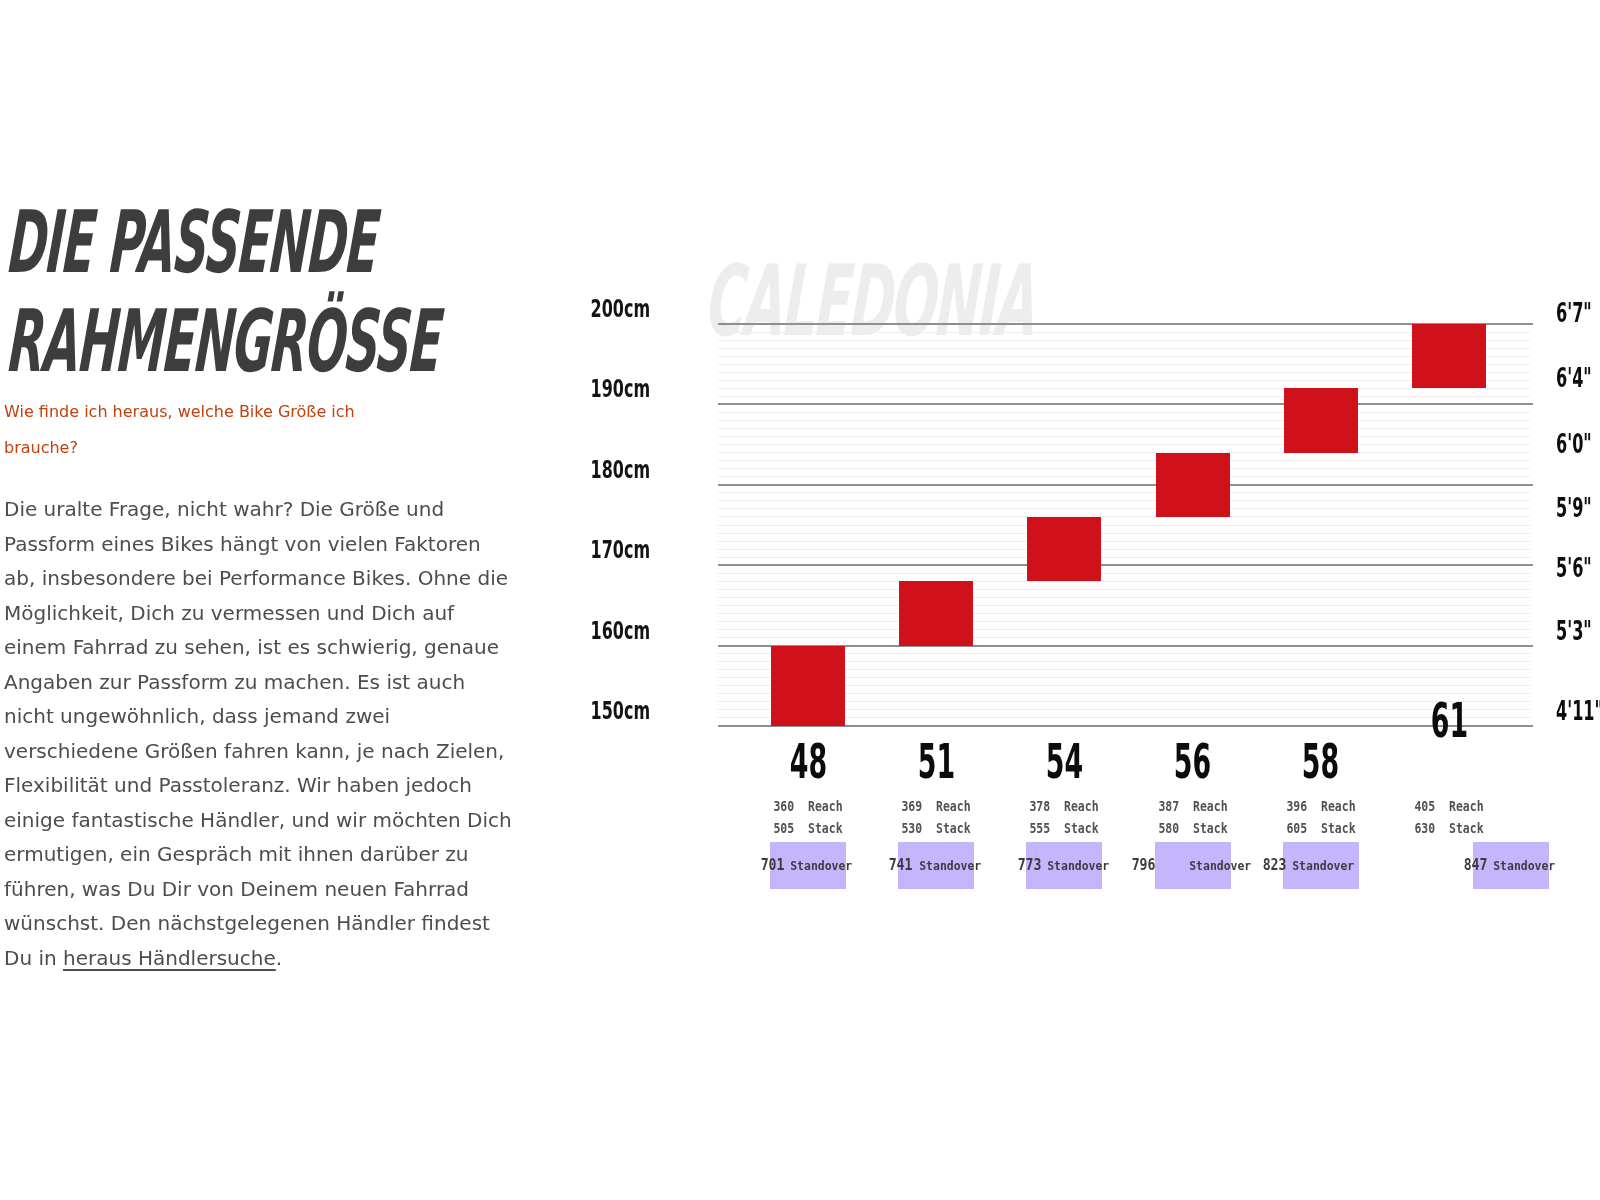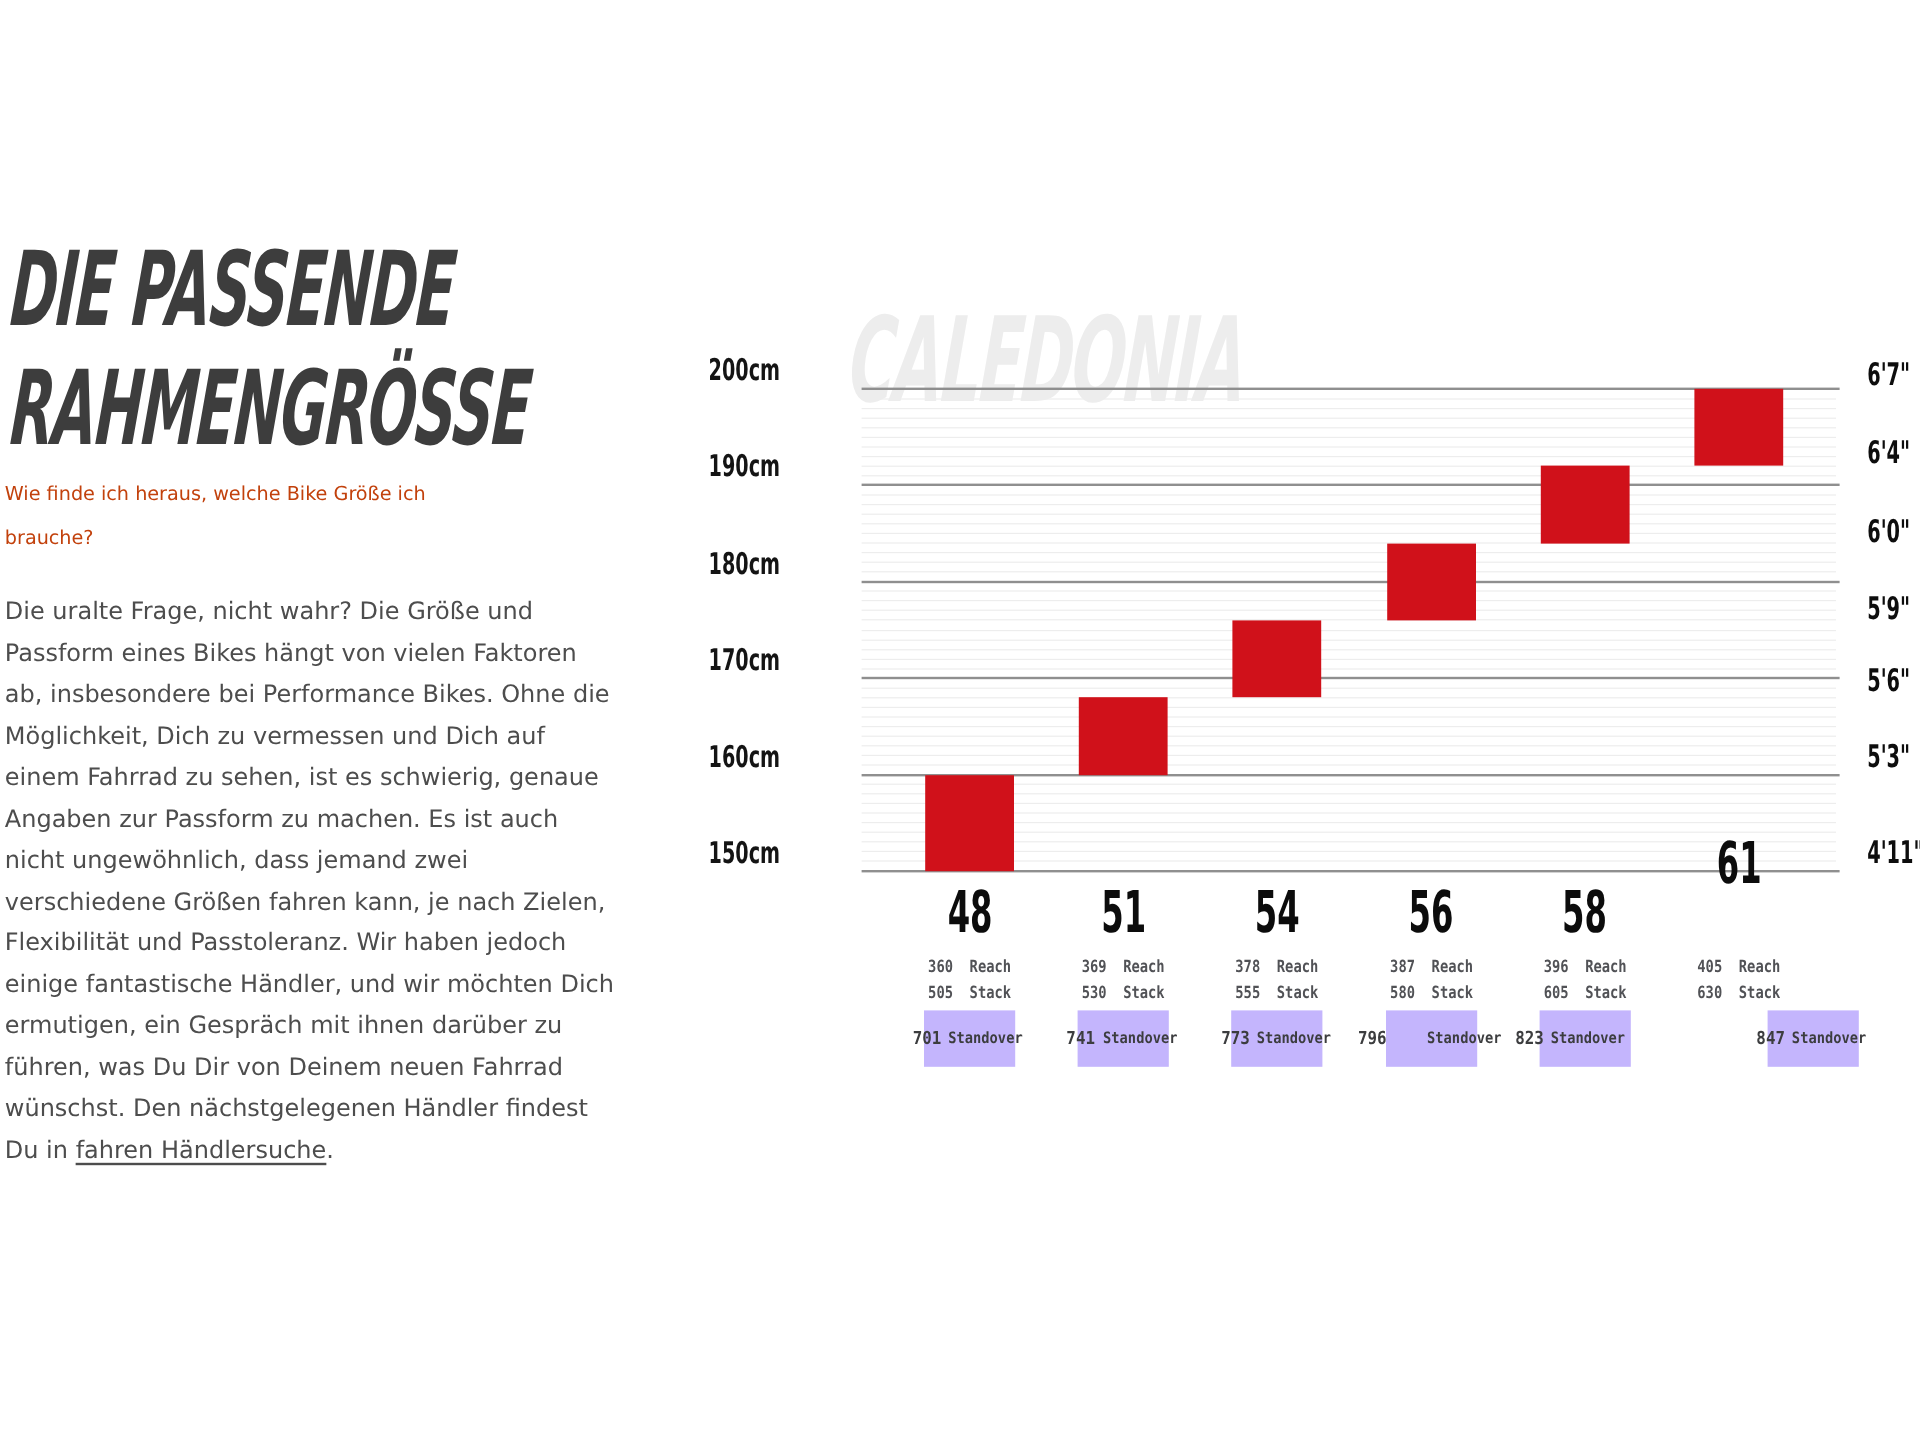--- a/index.html
+++ b/index.html
@@ -96,21 +96,21 @@
 Möglichkeit, Dich zu vermessen und Dich auf
 einem Fahrrad zu sehen, ist es schwierig, genaue
 Angaben zur Passform zu machen. Es ist auch
 nicht ungewöhnlich, dass jemand zwei
 verschiedene Größen fahren kann, je nach Zielen,
 Flexibilität und Passtoleranz. Wir haben jedoch
 einige fantastische Händler, und wir möchten Dich
 ermutigen, ein Gespräch mit ihnen darüber zu
 führen, was Du Dir von Deinem neuen Fahrrad
 wünschst. Den nächstgelegenen Händler findest
-Du in </span><a>fahren Händlersuche</a><span>.</span></p>
+Du in </span><a>heraus Händlersuche</a><span>.</span></p>
 
   <div class="chart">
     <div class="watermark">CALEDONIA</div>
     <div id="chart-layers">
         <div class="grid-minor" style="top: 717.46px;"></div>
         <div class="grid-minor" style="top: 709.42px;"></div>
         <div class="grid-minor" style="top: 701.38px;"></div>
         <div class="grid-minor" style="top: 693.34px;"></div>
         <div class="grid-minor" style="top: 685.3px;"></div>
         <div class="grid-minor" style="top: 677.26px;"></div>

